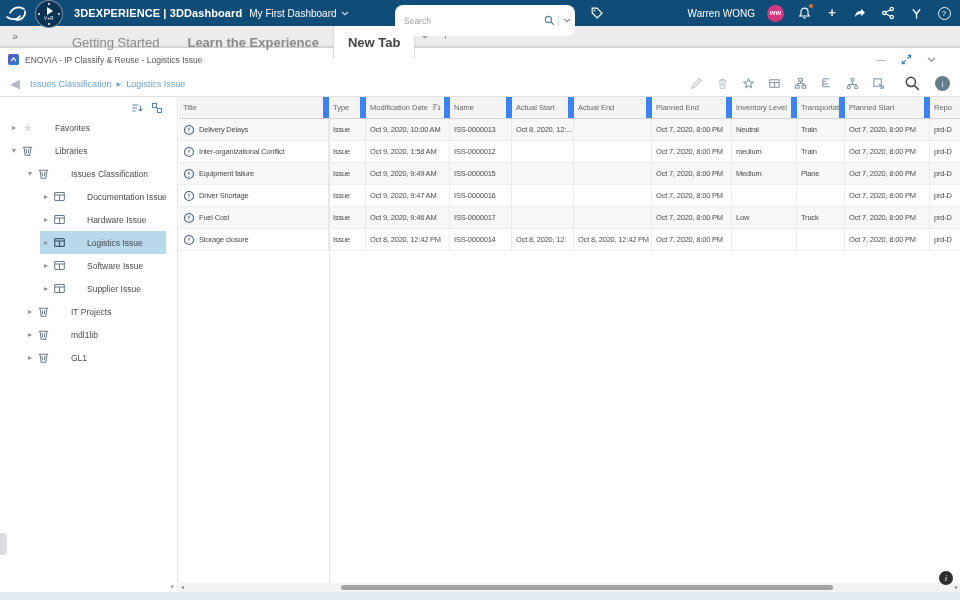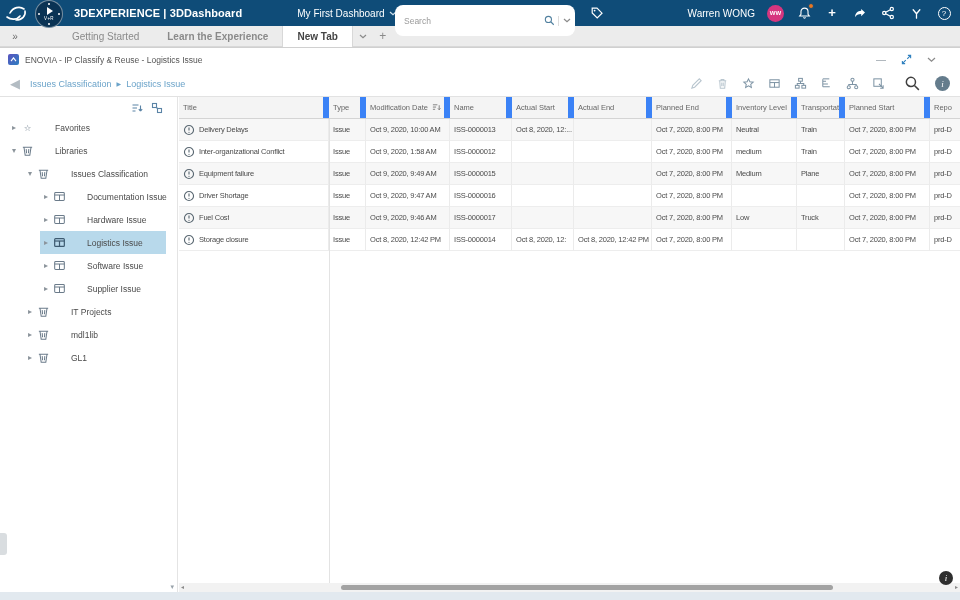--- a/index.html
+++ b/index.html
@@ -9,40 +9,40 @@
 
   
   .topbar { position:absolute; top:0; left:0; right:0; height:26px; background:#0f4c78; color:#fff; z-index:20; }
   .logo3ds { position:absolute; left:4px; top:4px; width:26px; height:18px; cursor:pointer; }
   .compass { position:absolute; left:35px; top:0; width:28px; height:28px; border-radius:50%; background:#0a3354; border:1px solid rgba(255,255,255,.45); z-index:30; display:flex; flex-direction:column; align-items:center; justify-content:center; cursor:pointer; }
   .compass-play { width:0; height:0; border-left:6px solid #fff; border-top:4px solid transparent; border-bottom:4px solid transparent; margin-left:2px; }
   .compass-label { font-size:4.5px; color:#fff; letter-spacing:.3px; margin-top:1px; }
   .compass-dot { position:absolute; left:12px; top:2px; width:2px; height:2px; border-radius:1px; background:#fff; box-shadow:0 20px 0 #fff, -10px 10px 0 #fff, 10px 10px 0 #fff; }
   .brand-wrap { position:absolute; left:74px; top:0; height:26px; display:flex; align-items:center; gap:7px; }
   .brand { font-size:11px; font-weight:bold; letter-spacing:.1px; cursor:pointer; }
-  .dash-title { font-size:10px; display:flex; align-items:center; gap:4px; cursor:pointer;margin-left:48px; }
+  .dash-title { font-size:10px; display:flex; align-items:center; gap:4px; cursor:pointer; }
   .search-pill { position:absolute; left:395px; top:5px; width:180px; height:31px; background:#fff; border-radius:8px; display:flex; align-items:center; overflow:hidden; }
   .search-pill input { flex:1; min-width:0; border:none; outline:none; font-size:8.5px; padding:0 4px 0 9px; color:#444; font-family:inherit; }
   .search-pill input::placeholder { color:#9a9a9a; }
   .sp-div { width:1px; height:10px; background:#ddd; }
   .sp-ic { width:18px; display:flex; align-items:center; justify-content:center; color:#51809f; cursor:pointer; }
   .sp-dd { width:16px; display:flex; align-items:center; justify-content:center; color:#8a8a8a; cursor:pointer; }
   .tag-ic { position:absolute; left:590px; top:6px; cursor:pointer; }
   .tb-right { position:absolute; right:8px; top:0; height:26px; display:flex; align-items:center; gap:12px; }
   .user-name { font-size:10px; cursor:pointer; }
   .avatar { width:17px; height:17px; border-radius:50%; background:#d6367f; display:flex; align-items:center; justify-content:center; font-size:6px; font-weight:bold; cursor:pointer; }
   .tb-ic { position:relative; display:flex; align-items:center; justify-content:center; width:16px; height:16px; cursor:pointer; }
   .badge { position:absolute; top:-2px; right:-2px; width:6px; height:6px; border-radius:3px; background:#e87722; border:1px solid #0f4c78; }
   .tb-plus { font-size:13px; font-weight:bold; line-height:16px; }
   .help-circle { width:13px; height:13px; border:1px solid #fff; border-radius:50%; display:flex; align-items:center; justify-content:center; font-size:8px; }
 
   
   .tabbar { position:absolute; top:26px; left:0; right:0; height:21px; background:#ececec; border-bottom:1px solid #d8d8d8; display:flex; align-items:stretch; z-index:10; }
   .tb-toggle { width:30px; display:flex; align-items:center; justify-content:center; color:#6b6b6b; font-size:10px; cursor:pointer; }
-  .tab { padding:4px 14px; font-size:10px; color:#8a8a8a; display:flex; align-items:center; cursor:pointer; margin-left:28px; }
+  .tab { padding:16px 14px; font-size:13px; color:#8a8a8a; display:flex; align-items:center; cursor:pointer; margin-left:28px; }
   .tab + .tab { margin-left:0;font-weight:bold; }
   .tab.active { background:#fff; color:#444; border-left:1px solid #d8d8d8; border-right:1px solid #d8d8d8; margin-bottom:-1px; }
   .tab-dd, .tab-add { width:20px; display:flex; align-items:center; justify-content:center; color:#8a8a8a; cursor:pointer; }
   .tab-add { font-size:12px; }
 
   
   .window { position:absolute; top:47px; left:0; right:0; bottom:8px; background:#fff; border-top:1px solid #d0d0d0; }
   .win-header { position:absolute; top:0; left:0; right:8px; height:23px; display:flex; align-items:center; padding:0 8px; background:#fff; }
   .app-icon { width:11px; height:11px; border-radius:2px; background:linear-gradient(135deg,#5a53c0,#2e7fc0); margin-right:6px; display:flex; align-items:center; justify-content:center; }
   .win-title { font-size:8.5px; color:#555; }

